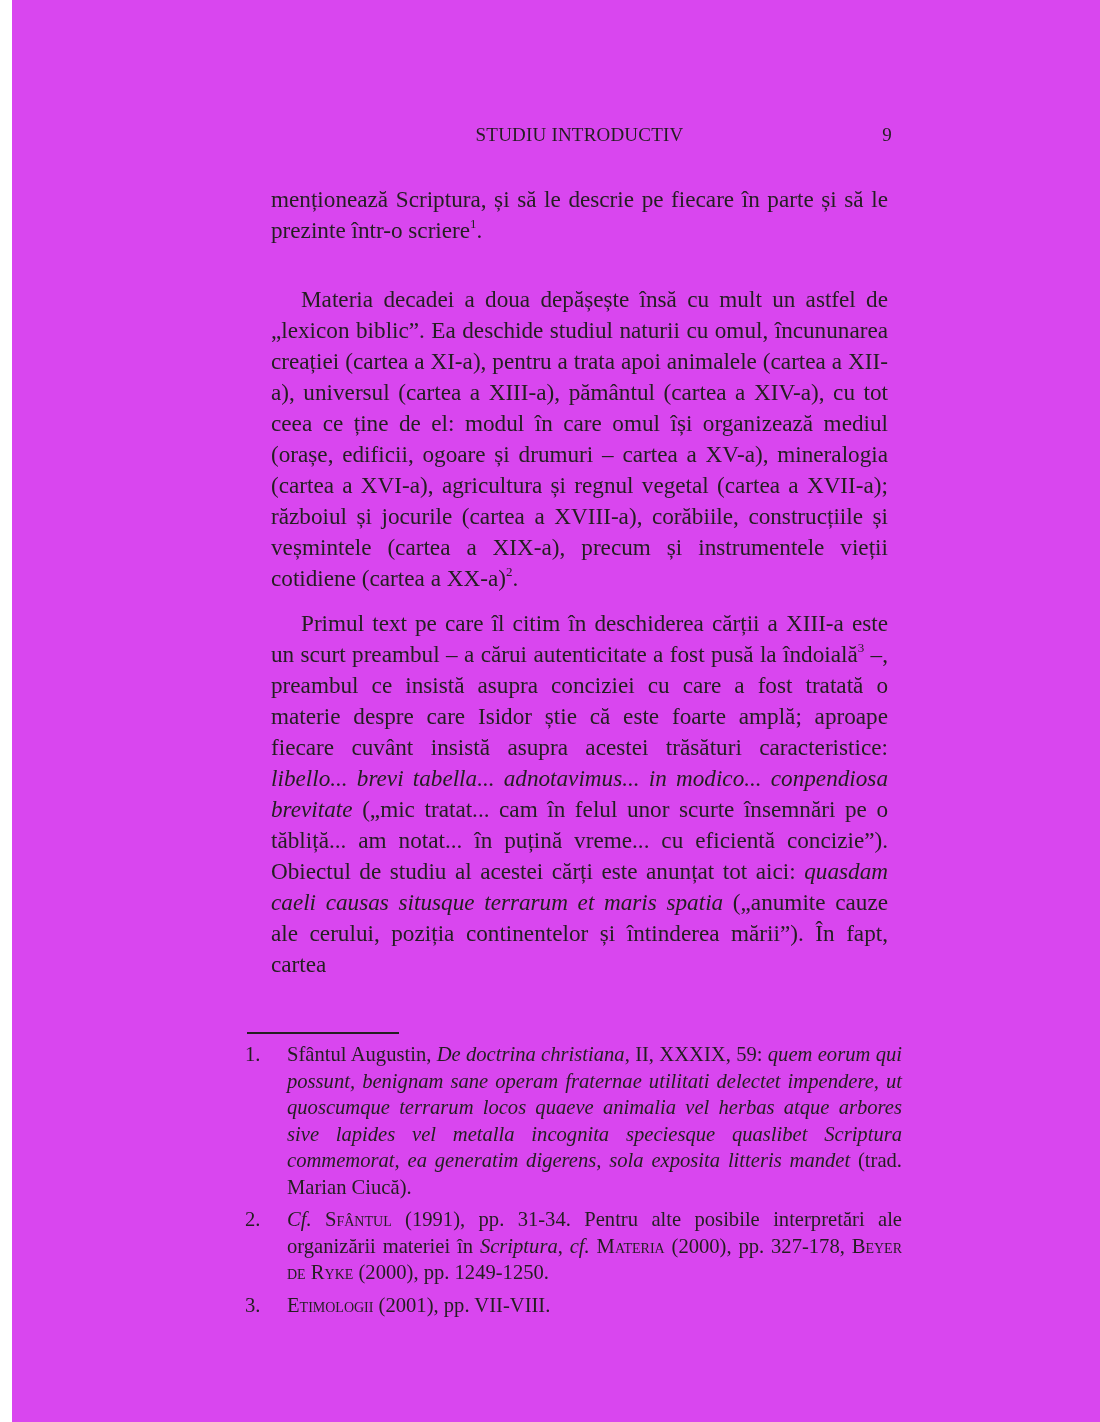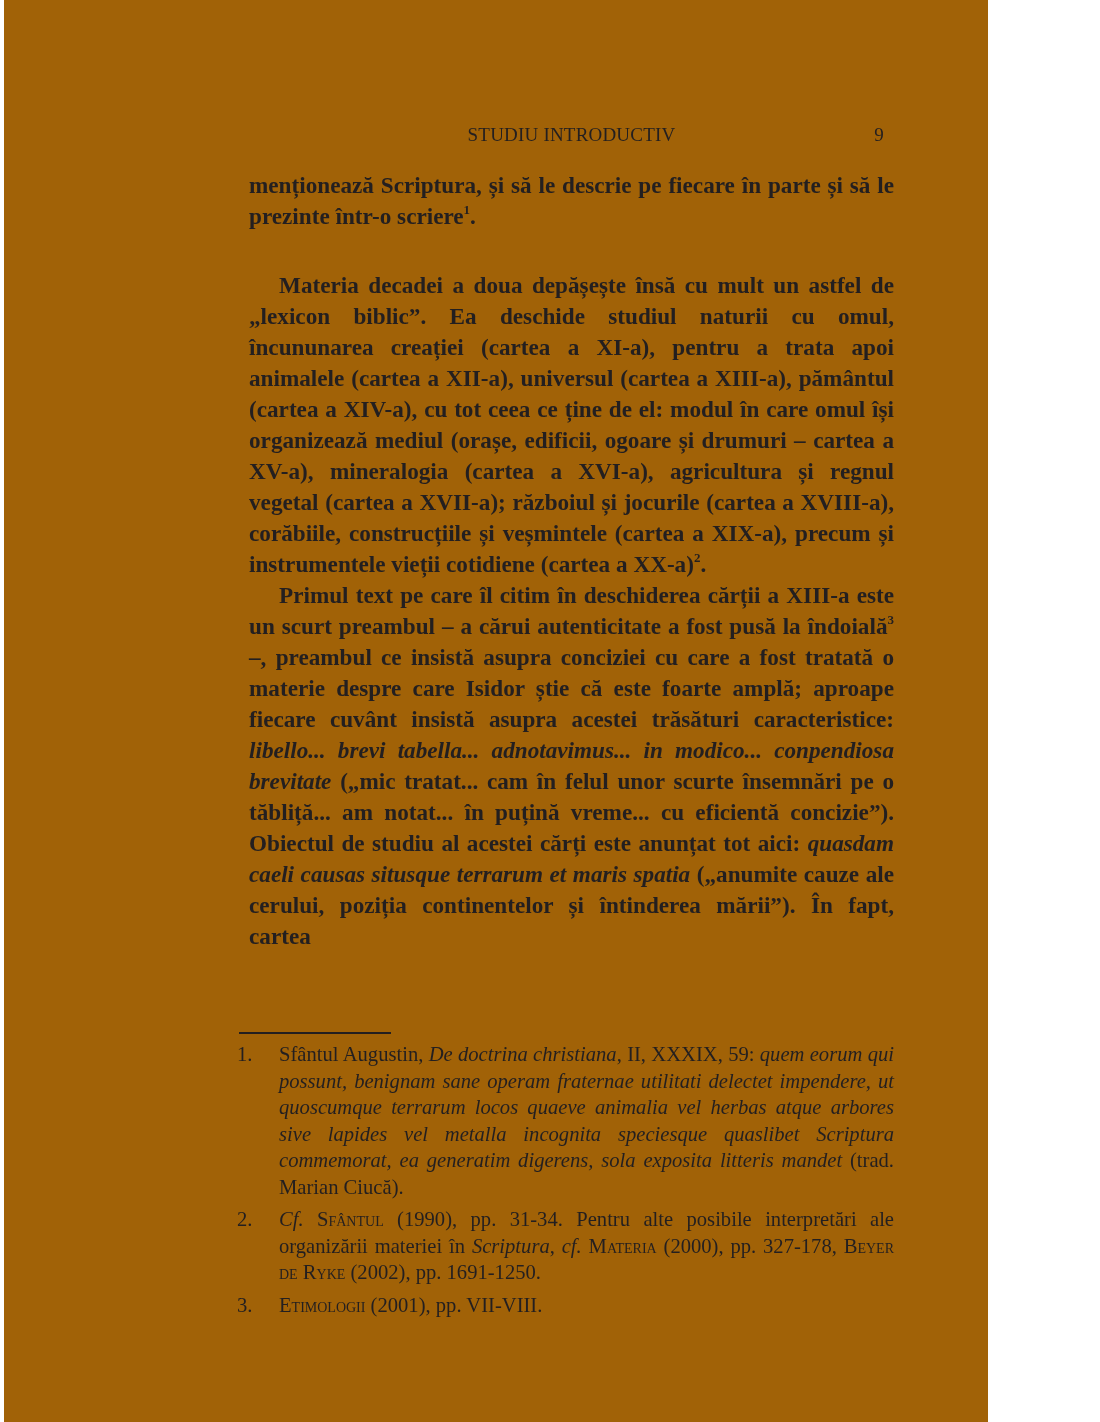--- a/index.html
+++ b/index.html
@@ -1,32 +1,32 @@
 <!DOCTYPE html>
 <html><head>
   <meta charset="utf-8">
   <style>
     html, body { margin: 0; padding: 0; background: #ffffff; }
     body {
       width: 1100px; height: 1422px; position: relative; overflow: hidden;
       font-family: "Liberation Serif", "DejaVu Serif", serif; color: #231f20;
     }
-    .page { position: absolute; left: 4px; top: 0; width: 984px; height: 1422px; background: #a16207; }
+    .page { position: absolute; left: 12px; top: 0; width: 1088px; height: 1422px; background: #d946ef; }
     .running-head {
       position: absolute; top: 124px; left: 245px; width: 645px; height: 24px;
       font-size: 19px; letter-spacing: 0.2px;
     }
     .running-title { position: absolute; left: 0; right: 0; text-align: center; }
     .page-number { position: absolute; right: 10px; top: 0; }
     .body {
       position: absolute; left: 245px; top: 170px; width: 645px;
       font-size: 23.2px; line-height: 31px; text-align: justify;
       hyphens: none;
     }
-    .body p { margin: 0; font-weight: bold; }
+    .body p { margin: 14px; }
     .body p.indent { text-indent: 30px; }
     .body p.gap { margin-top: 38px; }
     sup { font-size: 13px; line-height: 0; vertical-align: super; position: relative; top: -1px; }
     .footnote-rule {
       position: absolute; left: 235px; top: 1032px; width: 152px; height: 0;
       border-top: 2px solid #231f20;
     }
     .footnotes {
       position: absolute; left: 233px; top: 1041px; width: 657px;
       font-size: 20.6px; line-height: 26.5px;
@@ -55,20 +55,20 @@
     <p class="indent"><span>Primul text pe care îl citim în deschiderea cărții a XIII-a este un scurt preambul – a cărui autenticitate a fost pusă la îndoială</span><sup>3</sup><span> –, preambul ce insistă asupra conciziei cu care a fost tratată o materie despre care Isidor știe că este foarte amplă; aproape fiecare cuvânt insistă asupra acestei trăsături caracteristice: </span><i>libello... brevi tabella... adnotavimus... in modico... conpendiosa brevitate</i><span> („mic tratat... cam în felul unor scurte însemnări pe o tăbliță... am notat... în puțină vreme... cu eficientă concizie”). Obiectul de studiu al acestei cărți este anunțat tot aici: </span><i>quasdam caeli causas situsque terrarum et maris spatia</i><span> („anumite cauze ale cerului, poziția continentelor și întinderea mării”). În fapt, cartea</span></p>
   </div>
 
   <div class="footnote-rule"></div>
 
   <div class="footnotes">
     <p class="fn">
       <span class="fn-num">1.</span><span>Sfântul Augustin, </span><i>De doctrina christiana</i><span>, II, XXXIX, 59: </span><i>quem eorum qui possunt, benignam sane operam fraternae utilitati delectet impendere, ut quoscumque terrarum locos quaeve animalia vel herbas atque arbores sive lapides vel metalla incognita speciesque quaslibet Scriptura commemorat, ea generatim digerens, sola exposita litteris mandet</i><span> (trad. Marian Ciucă).</span>
     </p>
     <p class="fn">
-      <span class="fn-num">2.</span><i>Cf.</i> <span class="sc">Sfântul</span><span> (1990), pp. 31-34. Pentru alte posibile interpretări ale organizării materiei în </span><i>Scriptura</i><span>, </span><i>cf.</i> <span class="sc">Materia</span><span> (2000), pp. 327-178, </span><span class="sc">Beyer de Ryke</span><span> (2002), pp. 1691-1250.</span>
+      <span class="fn-num">2.</span><i>Cf.</i> <span class="sc">Sfântul</span><span> (1991), pp. 31-34. Pentru alte posibile interpretări ale organizării materiei în </span><i>Scriptura</i><span>, </span><i>cf.</i> <span class="sc">Materia</span><span> (2000), pp. 327-178, </span><span class="sc">Beyer de Ryke</span><span> (2000), pp. 1249-1250.</span>
     </p>
     <p class="fn">
       <span class="fn-num">3.</span><span class="sc">Etimologii</span><span> (2001), pp. VII-VIII.</span>
     </p>
   </div>
 
 </div>
 
 </body></html>

